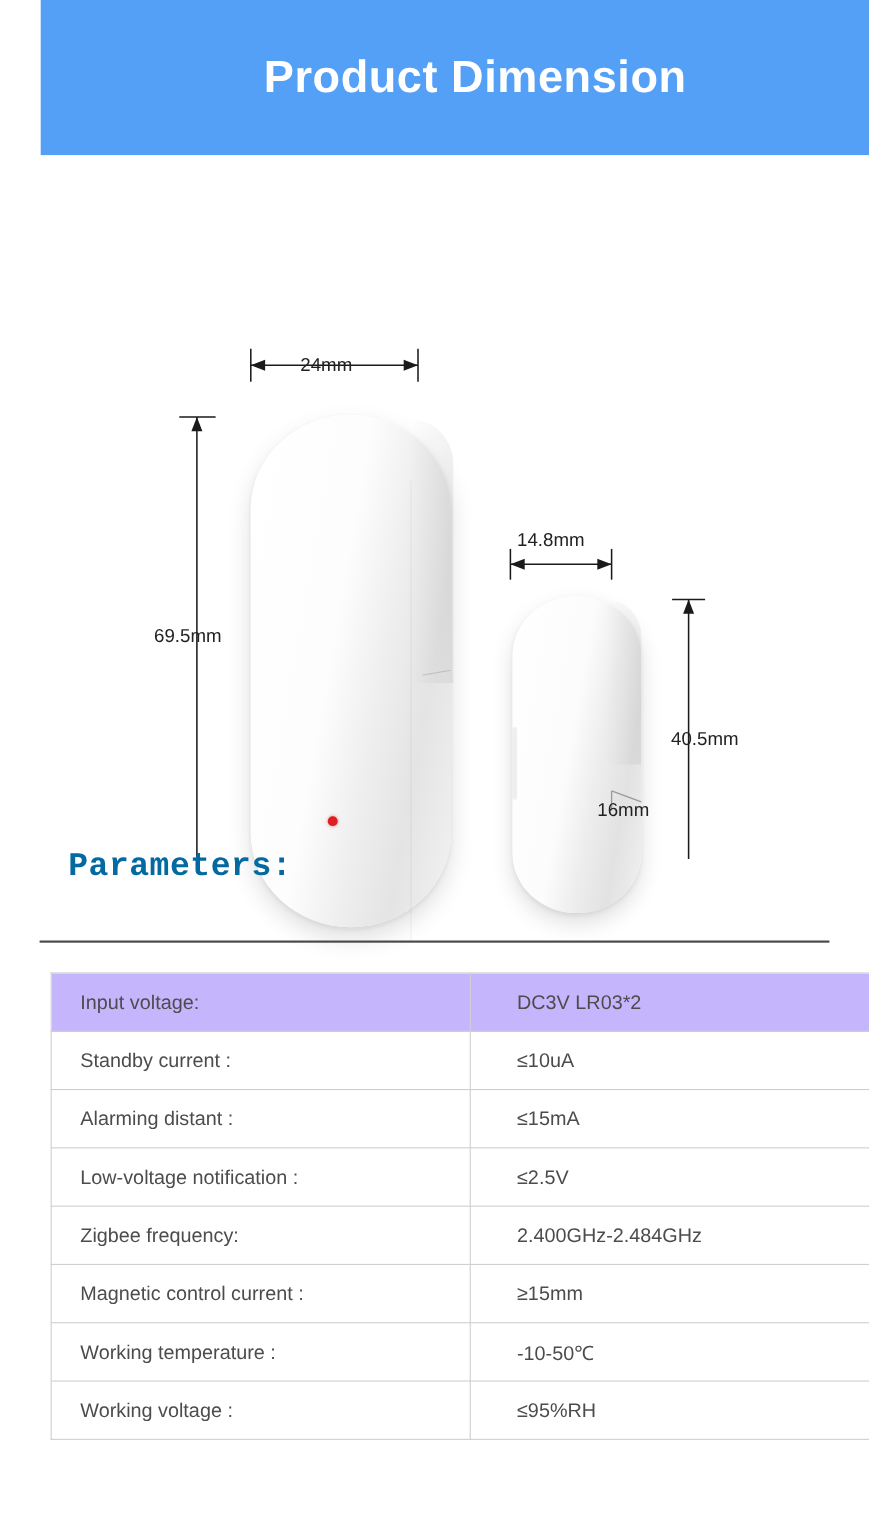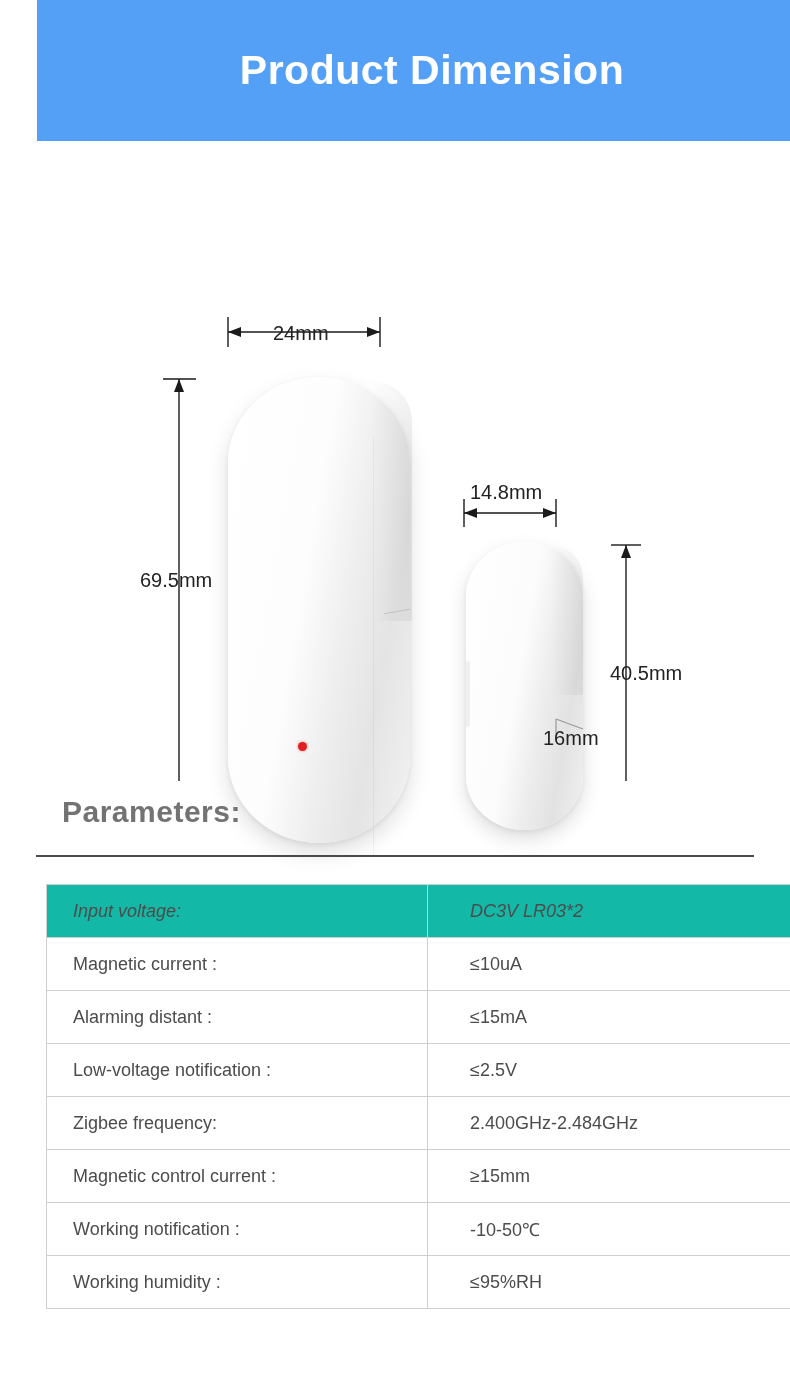--- a/index.html
+++ b/index.html
@@ -39,21 +39,21 @@
   }
 
   
   .diagram {
     position: relative;
     width: 790px;
     height: 640px;
   }
   .dim-label {
     position: absolute;
-    font-size: 20px;
+    font-size: 17px;
     color: #222;
     white-space: nowrap;
   }
 
   
   .device-big {
     position: absolute;
     left: 228px;
     top: 236px;
     width: 182px;
@@ -137,25 +137,26 @@
     top: 0;
     width: 790px;
     height: 640px;
     pointer-events: none;
   }
 
   
   .params-head {
     position: absolute;
     left: 62px;
-    top: 795px;
+    top: 771px;
     font-size: 30px;
     font-weight: bold;
-    color: #737373;
+    color: #0369a1;
     letter-spacing: 0.5px;
+    font-family: Liberation Mono, monospace;
   }
   .params-rule {
     position: absolute;
     left: 36px;
     top: 855px;
     width: 718px;
     height: 2px;
     background: #4a4a4a;
   }
   .table-wrap {
@@ -171,22 +172,21 @@
   }
   table.params td {
     border: 1px solid #cfcfcf;
     height: 52px;
     font-size: 18px;
     color: #4c4c4c;
     padding: 0 0 0 26px;
     vertical-align: middle;
   }
   table.params tr:first-child td {
-    background: #14b8a6;
-    font-style: italic;
+    background: #c4b5fd;
   }
   table.params td.label {
     width: 354px;
   }
   table.params td.value {
     width: 346px;
     padding-left: 42px;
   }
 </style>
 </head>
@@ -260,44 +260,44 @@
   <div class="params-rule"></div>
 
   <div class="table-wrap">
     <table class="params">
       <tbody>
         <tr>
           <td class="label">Input voltage:</td>
           <td class="value">DC3V  LR03*2</td>
         </tr>
         <tr>
-          <td class="label">Magnetic current :</td>
+          <td class="label">Standby current :</td>
           <td class="value">≤10uA</td>
         </tr>
         <tr>
           <td class="label">Alarming distant :</td>
           <td class="value">≤15mA</td>
         </tr>
         <tr>
           <td class="label">Low-voltage notification :</td>
           <td class="value">≤2.5V</td>
         </tr>
         <tr>
           <td class="label">Zigbee frequency:</td>
           <td class="value">2.400GHz-2.484GHz</td>
         </tr>
         <tr>
           <td class="label">Magnetic control current :</td>
           <td class="value">≥15mm</td>
         </tr>
         <tr>
-          <td class="label">Working notification :</td>
+          <td class="label">Working temperature :</td>
           <td class="value">-10-50℃</td>
         </tr>
         <tr>
-          <td class="label">Working humidity :</td>
+          <td class="label">Working voltage :</td>
           <td class="value">≤95%RH</td>
         </tr>
       </tbody>
     </table>
   </div>
 
 </div>
 
 </body></html>

